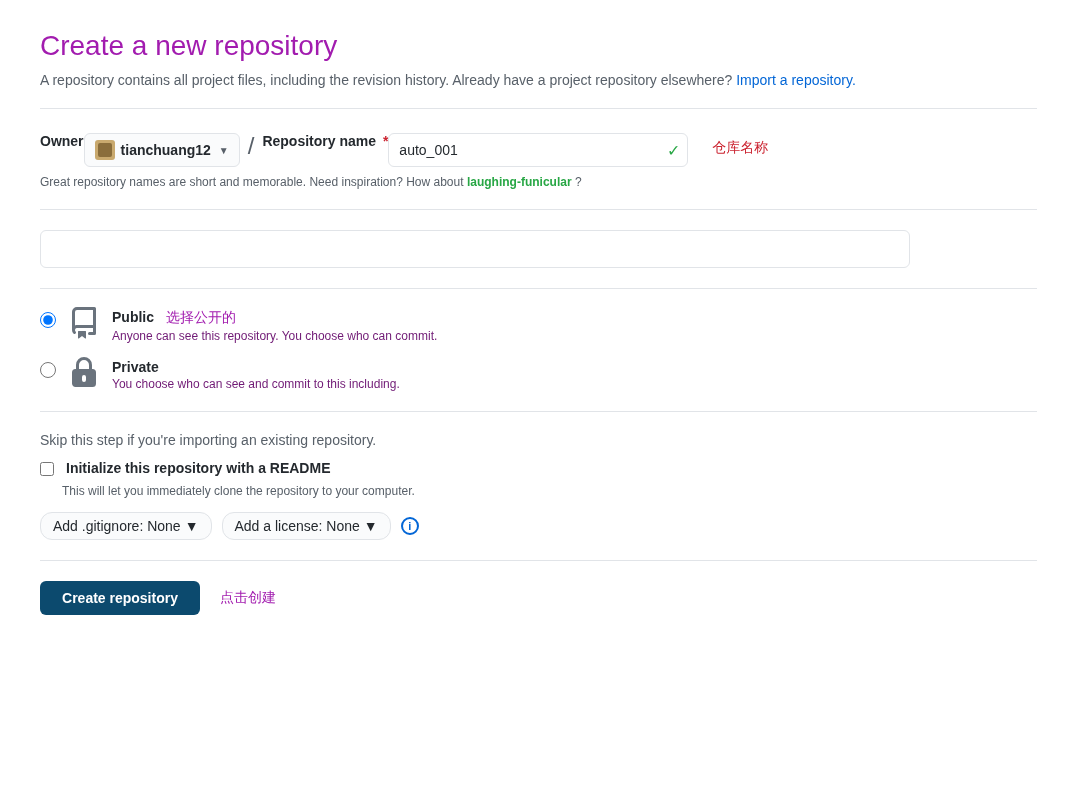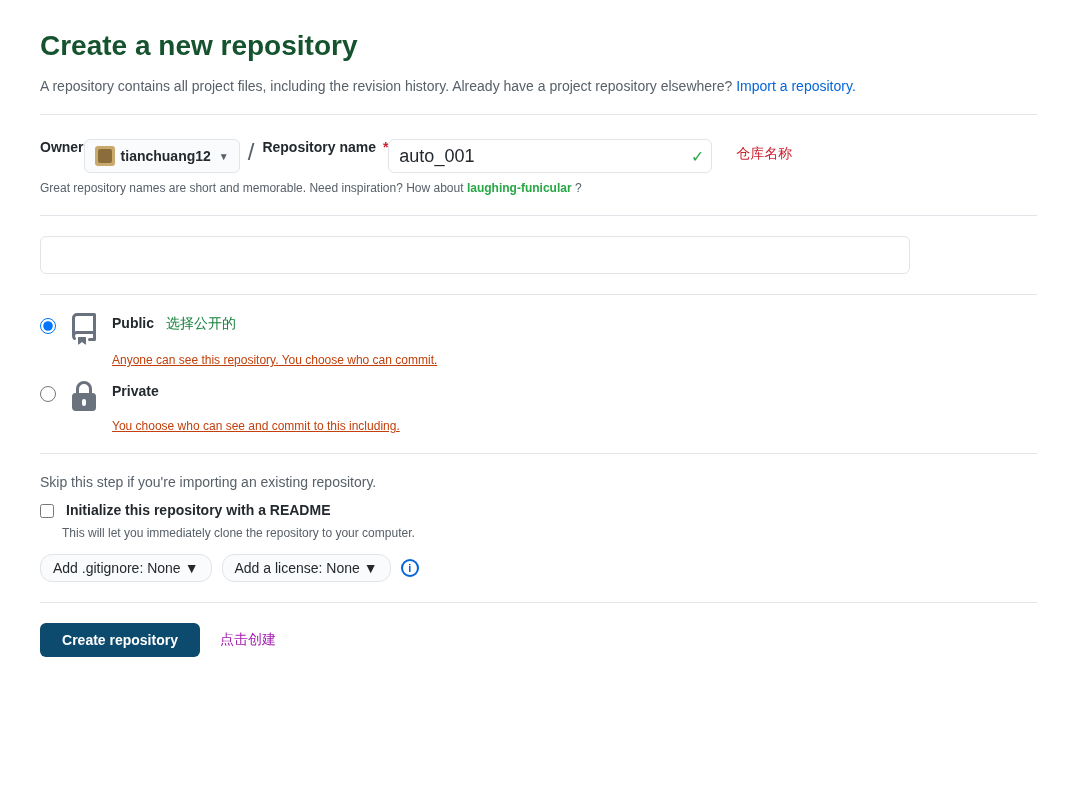--- a/index.html
+++ b/index.html
@@ -5,23 +5,23 @@
     * { box-sizing: border-box; margin: 0; padding: 0; }
     body {
       font-family: -apple-system, BlinkMacSystemFont, "Segoe UI", Helvetica, Arial, sans-serif;
       font-size: 14px;
       color: #24292e;
       background: #fff;
       padding: 30px 40px;
     }
     .page-title {
       font-size: 28px;
-      font-weight: 700;
-      color: #14532d;
-      margin-bottom: 16px;
+      font-weight: 400;
+      color: #a21caf;
+      margin-bottom: 10px;
     }
     .subtitle {
       color: #586069;
       font-size: 14px;
       margin-bottom: 6px;
     }
     .import-link {
       color: #0366d6;
       text-decoration: none;
       font-size: 14px;
@@ -99,23 +99,23 @@
     }
     .repo-name-wrapper {
       position: relative;
       display: flex;
       align-items: center;
     }
     .repo-name-input {
       border: 1px solid #e1e4e8;
       border-radius: 6px;
       padding: 5px 32px 5px 10px;
-      font-size: 18px;
+      font-size: 14px;
       height: 34px;
-      width: 324px;
+      width: 300px;
       outline: none;
       color: #24292e;
     }
     .check-icon {
       position: absolute;
       right: 8px;
       color: #28a745;
       font-size: 16px;
     }
     .annotation {
@@ -177,26 +177,25 @@
       margin-top: -2px;
     }
     .visibility-content {}
     .visibility-title {
       font-weight: 600;
       font-size: 14px;
       color: #24292e;
     }
     .visibility-desc {
       font-size: 12px;
-      color: #c2410c;
-      margin-top: 20px;
-      text-decoration: underline;
+      color: #701a75;
+      margin-top: 2px;
     }
     .visibility-annotation {
-      color: #15803d;
+      color: #a21caf;
       font-size: 14px;
       margin-left: 8px;
     }
     .init-section {
       margin: 20px 0;
     }
     .init-title {
       font-size: 14px;
       color: #586069;
       margin-bottom: 12px;

